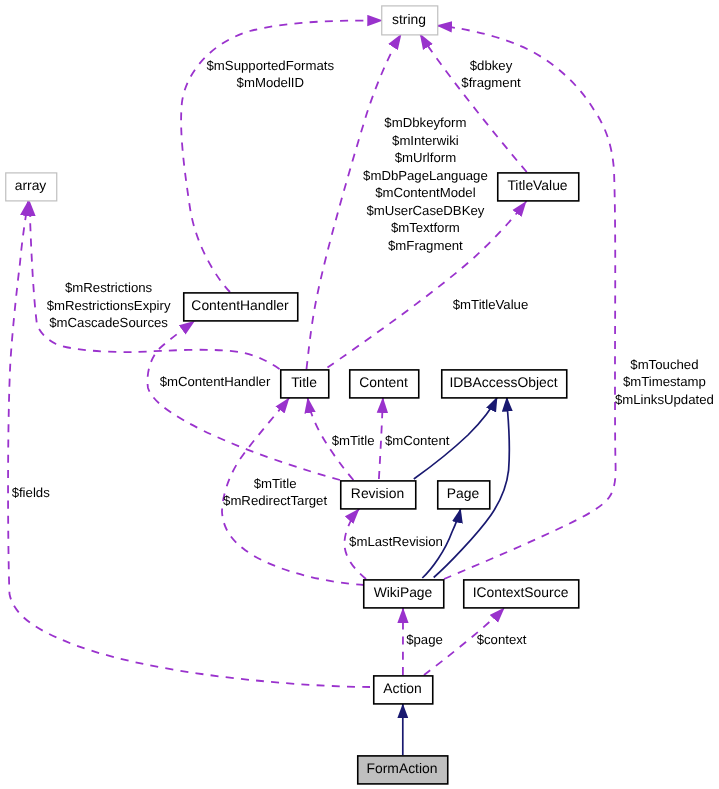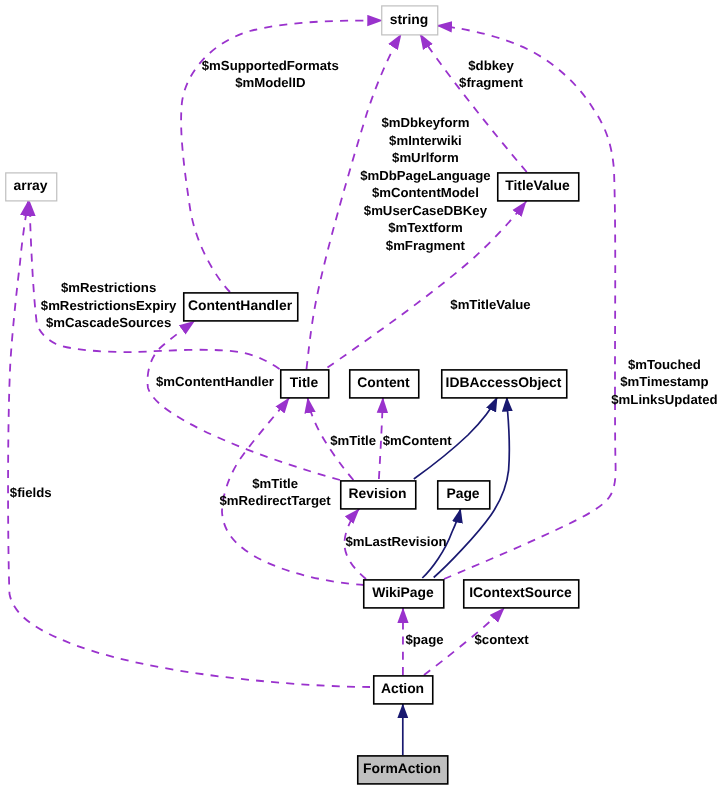--- a/index.html
+++ b/index.html
@@ -1,18 +1,18 @@
 <!DOCTYPE html>
 <html><head>
 <meta charset="utf-8">
 <title>Collaboration diagram</title>
 <style>
   html,body{margin:0;padding:0;background:#ffffff;}
   body{width:719px;height:789px;overflow:hidden;font-family:"Liberation Sans",sans-serif;}
-  #diagram{position:relative;width:719px;height:680px;font-weight:bold;}
+  #diagram{position:relative;width:719px;height:680px;}
   svg{display:block;shape-rendering:geometricPrecision;}
   text{-webkit-font-smoothing:antialiased;text-rendering:geometricPrecision;}
   .nlabel{font-family:"Liberation Sans",sans-serif;font-size:13.9px;fill:#000;dominant-baseline:middle;text-anchor:middle;}
   .elabel{font-family:"Liberation Sans",sans-serif;font-size:13.2px;fill:#000;text-anchor:middle;}
 </style>
 </head>
 <body>
 
 <div id="diagram">
 <svg id="svgroot" width="719" height="789" viewBox="0 0 719 789" xmlns="http://www.w3.org/2000/svg">

